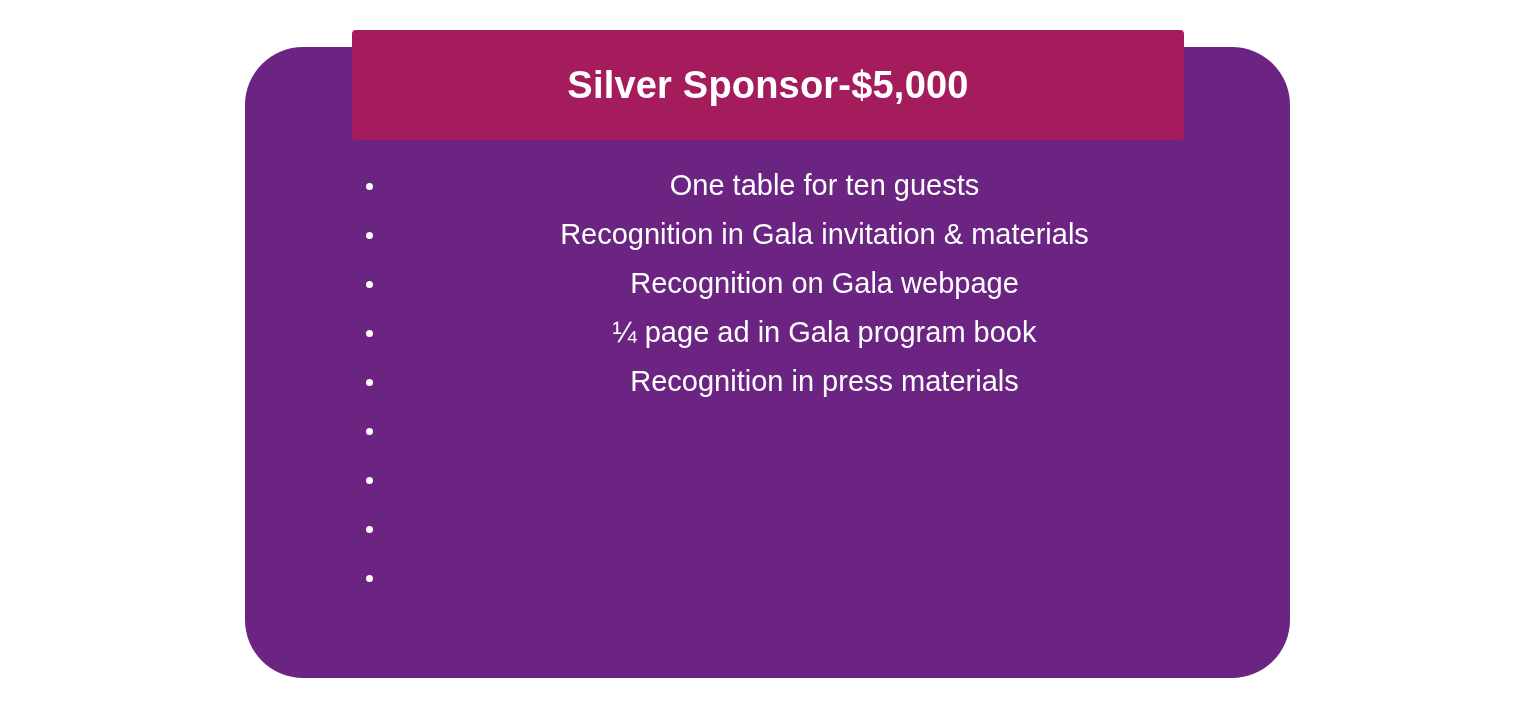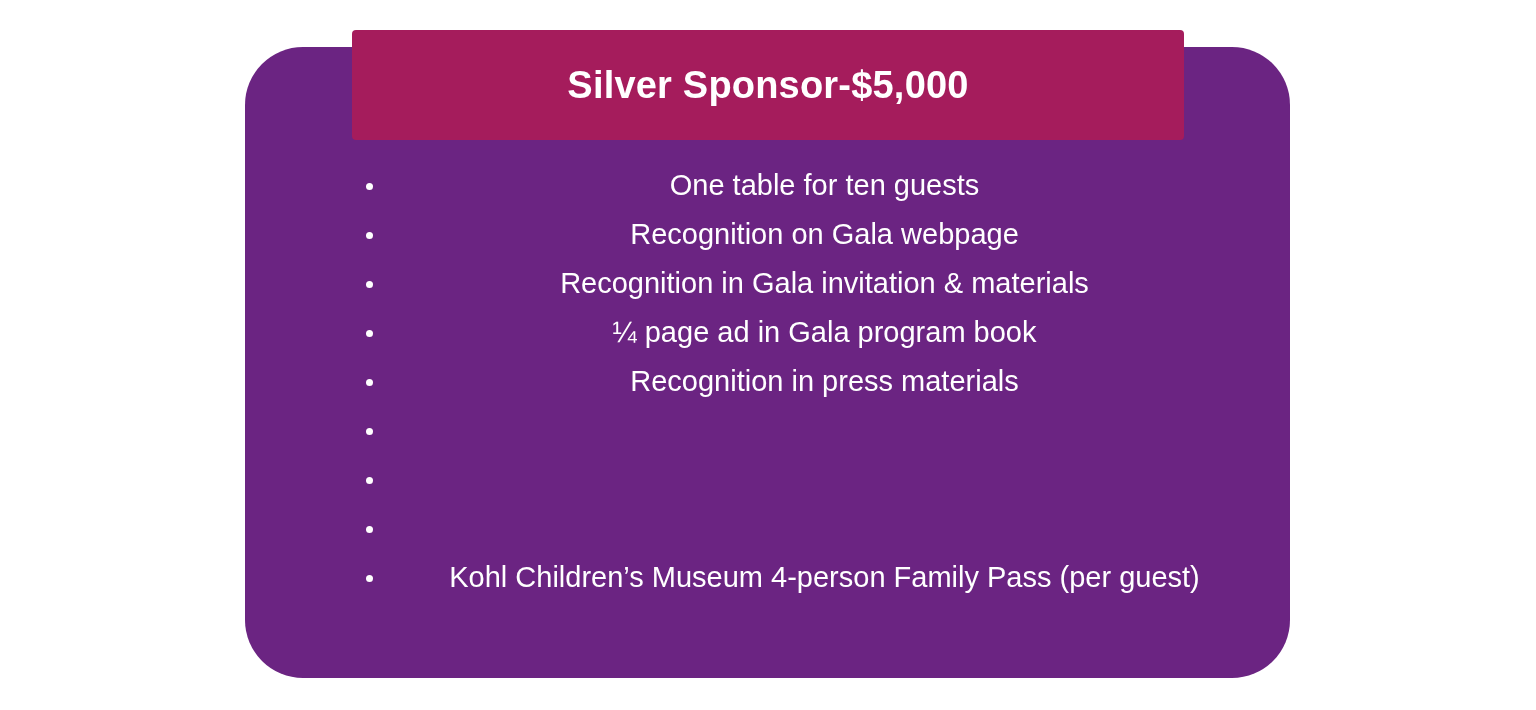--- a/index.html
+++ b/index.html
@@ -104,42 +104,41 @@
     <span class="header-title">Silver Sponsor-$5,000</span>
   </div>
 
   <ul class="benefits-list">
     <li class="benefit-item">
       <span class="benefit-bullet"></span>
       <span class="benefit-text">One table for ten guests</span>
     </li>
     <li class="benefit-item">
       <span class="benefit-bullet"></span>
-      <span class="benefit-text">Recognition on Gala webpage</span>
+      <span class="benefit-text">Recognition in Gala invitation &amp; materials</span>
     </li>
     <li class="benefit-item">
       <span class="benefit-bullet"></span>
-      <span class="benefit-text">Recognition in Gala invitation &amp; materials</span>
+      <span class="benefit-text">Recognition on Gala webpage</span>
     </li>
     <li class="benefit-item">
       <span class="benefit-bullet"></span>
       <span class="benefit-text">¼ page ad in Gala program book</span>
     </li>
     <li class="benefit-item">
       <span class="benefit-bullet"></span>
       <span class="benefit-text">Recognition in press materials</span>
     </li>
     <li class="benefit-item">
       <span class="benefit-bullet"></span>
     </li>
     <li class="benefit-item">
       <span class="benefit-bullet"></span>
     </li>
     <li class="benefit-item">
       <span class="benefit-bullet"></span>
     </li>
     <li class="benefit-item">
       <span class="benefit-bullet"></span>
-      <span class="benefit-text">Kohl Children’s Museum 4-person Family Pass (per guest)</span>
     </li>
   </ul>
 
 </div>
 
 </body></html>

